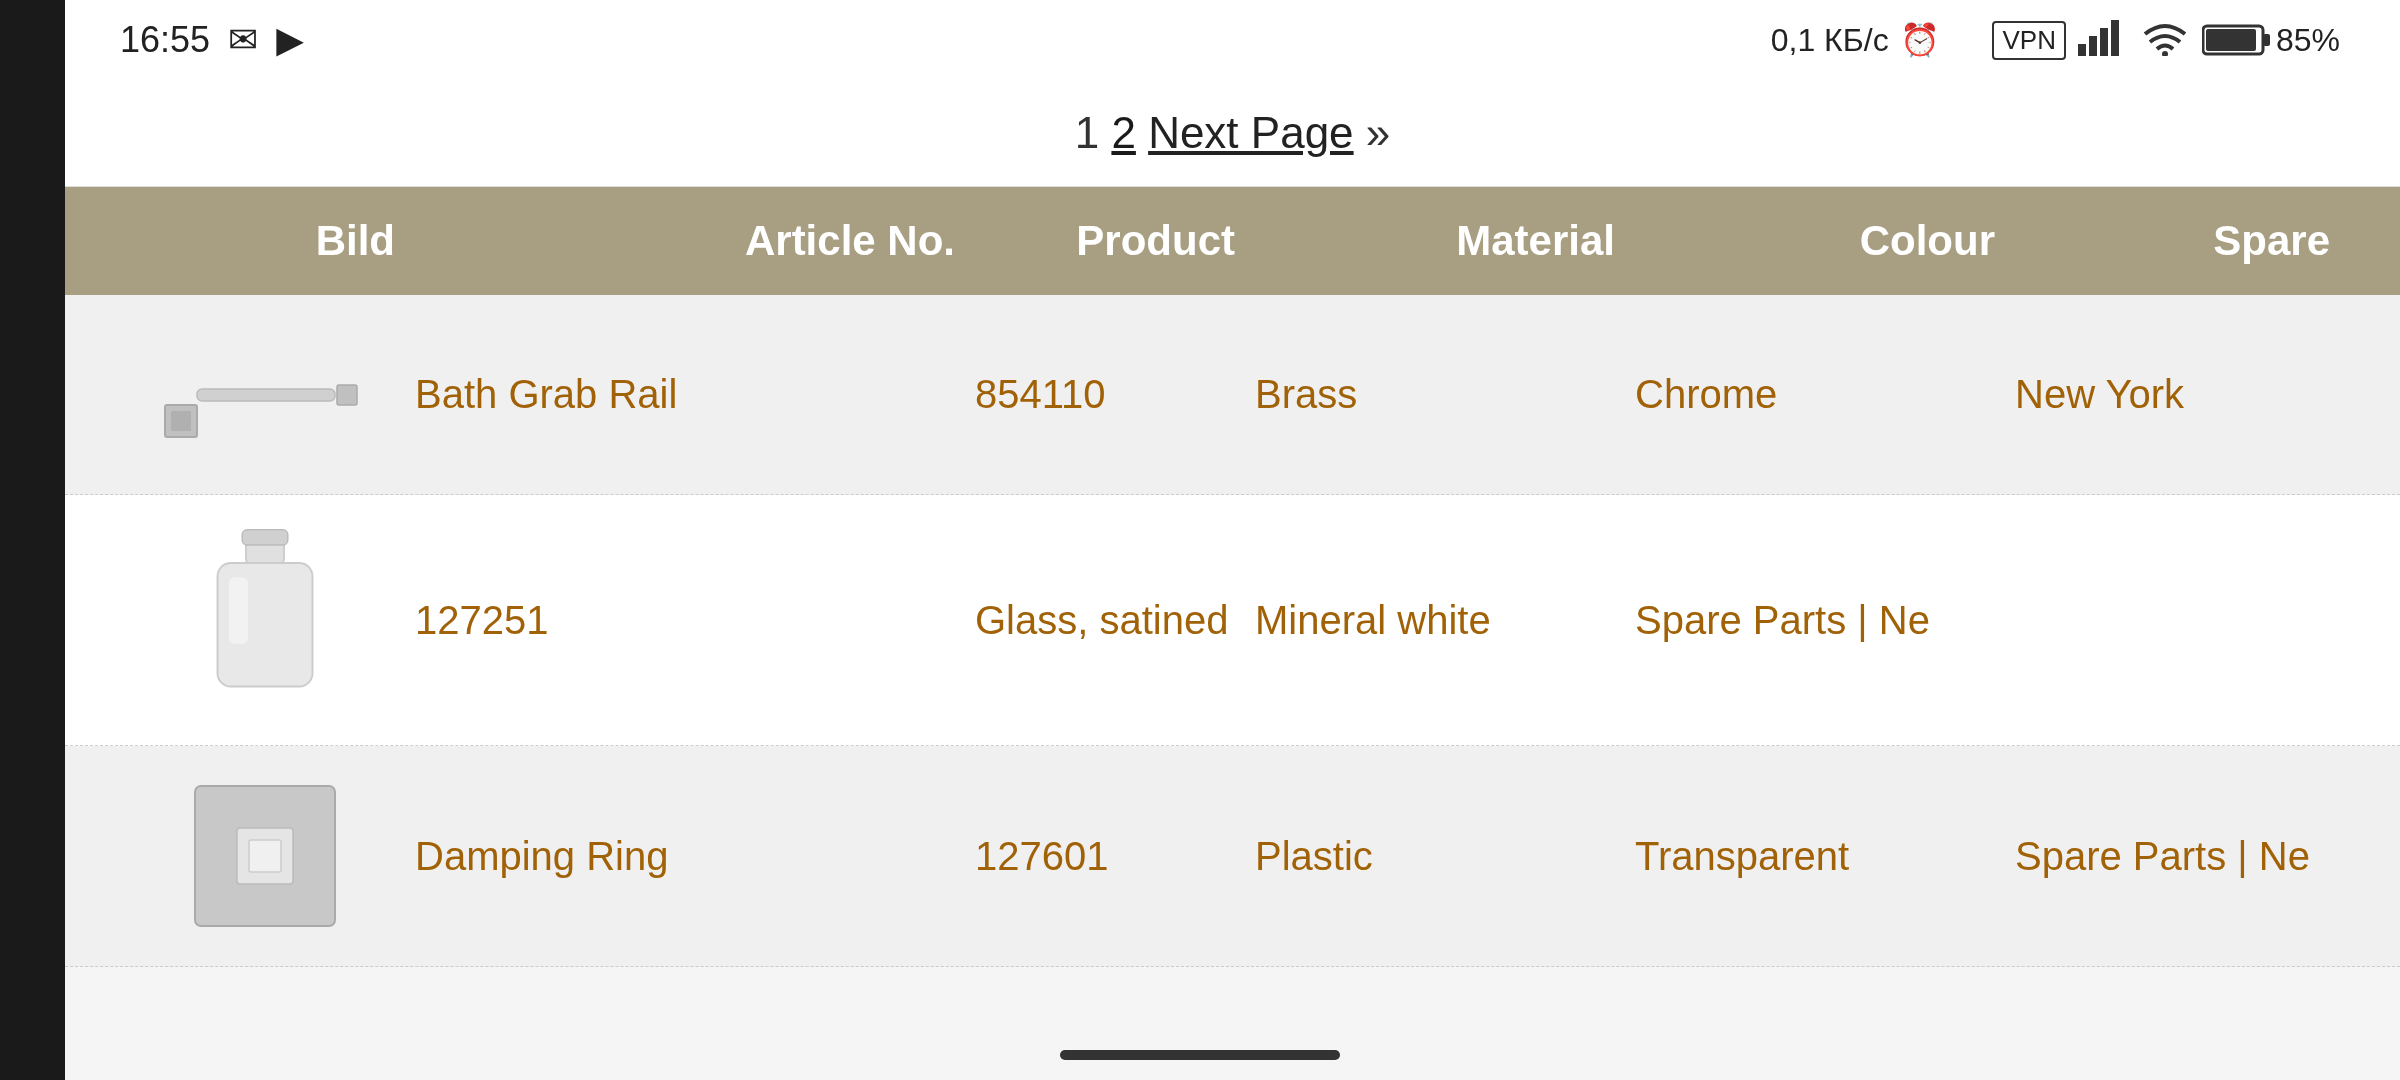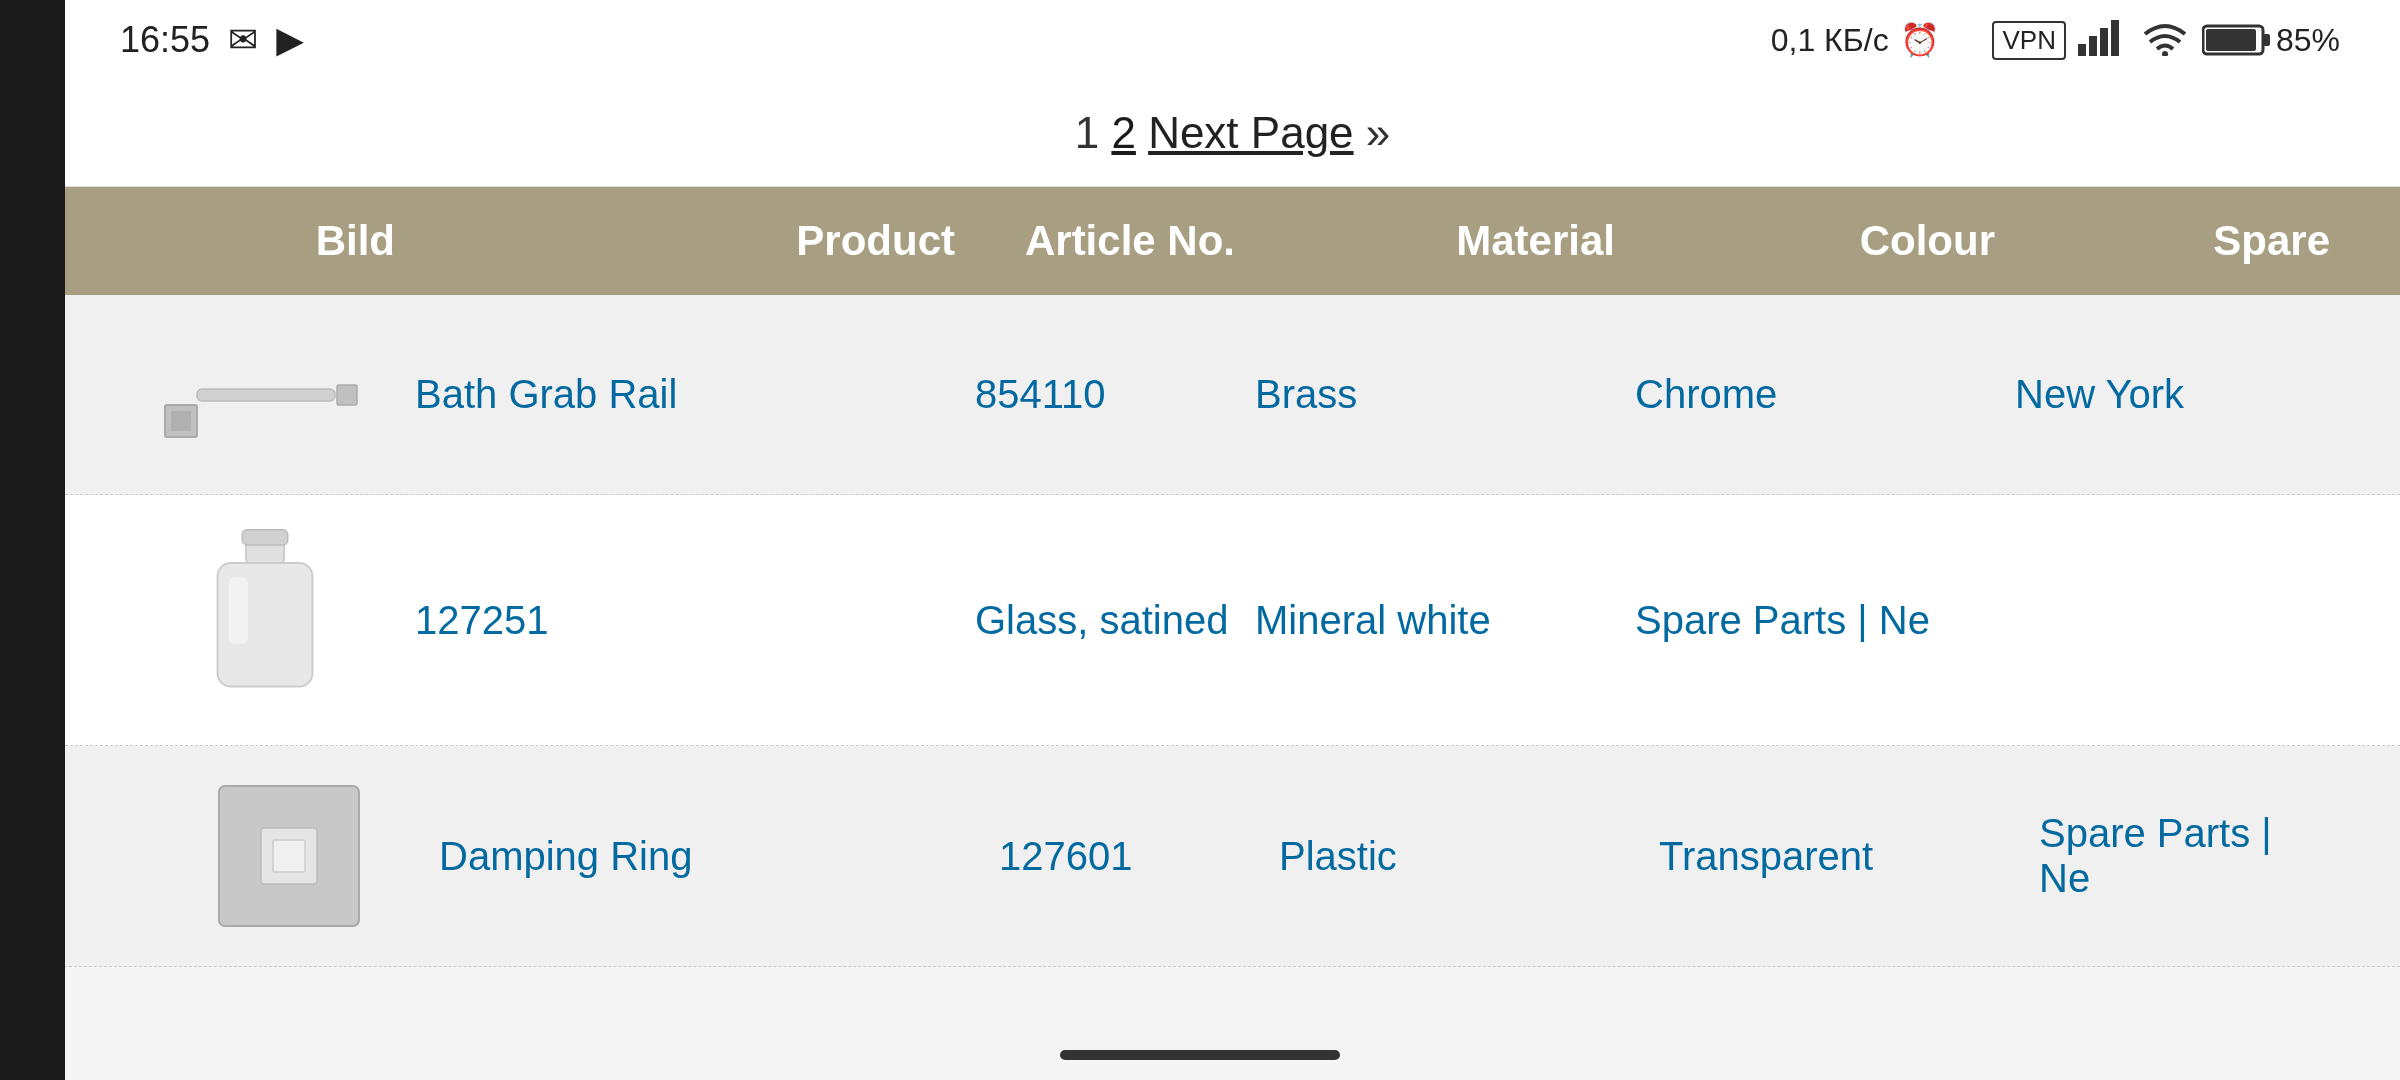--- a/index.html
+++ b/index.html
@@ -84,21 +84,21 @@
       min-height: 200px;
     }
 
     .table-row.white {
       background: #ffffff;
     }
 
     .table-row > div {
       padding: 10px 10px;
       font-size: 40px;
-      color: #0369a1;
+      color: #a16207;
     }
 
     .product-name {
       font-size: 40px;
       color: #444;
     }
 
     .image-cell {
       display: flex;
       align-items: center;
@@ -192,22 +192,22 @@
   <span style="cursor:pointer;">1</span>
   <span> </span>
   <a>2</a>
   <span> </span>
   <a style="text-decoration:underline; color:#222;">Next Page</a>
   <span>»</span>
 </div>
 
 <div class="table-header" style="padding-left: 125px;">
   <div>Bild</div>
+  <div>Article No.</div>
   <div>Product</div>
-  <div>Article No.</div>
   <div>Material</div>
   <div>Colour</div>
   <div>Spare</div>
 </div>
 
 <div class="table-row" style="padding-left:125px; background:#f0f0f0;">
   <div class="image-cell">
     <svg class="img-grab-rail" viewBox="0 0 220 100" xmlns="http://www.w3.org/2000/svg">
 
       <rect x="10" y="60" width="32" height="32" rx="2" fill="#c0c0c0" stroke="#aaa" stroke-width="2"></rect>
@@ -237,21 +237,21 @@
 
       <rect x="56" y="5" width="48" height="16" rx="5" fill="#d0d0d0" stroke="#bbb" stroke-width="1.5"></rect>
     </svg>
   </div>
   <div>127251</div>
   <div>Glass, satined</div>
   <div>Mineral white</div>
   <div>Spare Parts | Ne</div>
 </div>
 
-<div class="table-row" style="padding-left:125px; background:#f0f0f0;margin-left:24px;">
+<div class="table-row" style="padding-left:125px; background:#f0f0f0;">
   <div class="image-cell">
     <svg class="img-damping-ring" viewBox="0 0 190 160" xmlns="http://www.w3.org/2000/svg">
 
       <g transform="translate(95,80)">
         <rect x="-70" y="-70" width="140" height="140" rx="6" fill="#c8c8c8" stroke="#aaa" stroke-width="2" transform="rotate(0)"></rect>
 
         <rect x="-28" y="-28" width="56" height="56" rx="3" fill="#e5e5e5" stroke="#bbb" stroke-width="1.5"></rect>
 
         <rect x="-16" y="-16" width="32" height="32" rx="2" fill="#f0f0f0" stroke="#ccc" stroke-width="1.5"></rect>
       </g>

